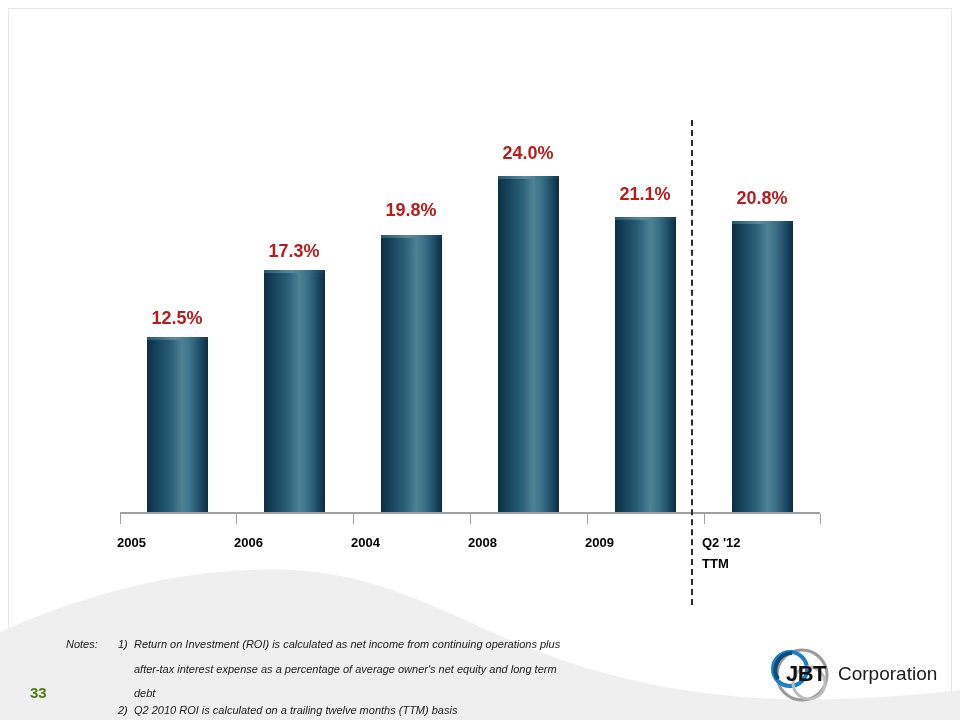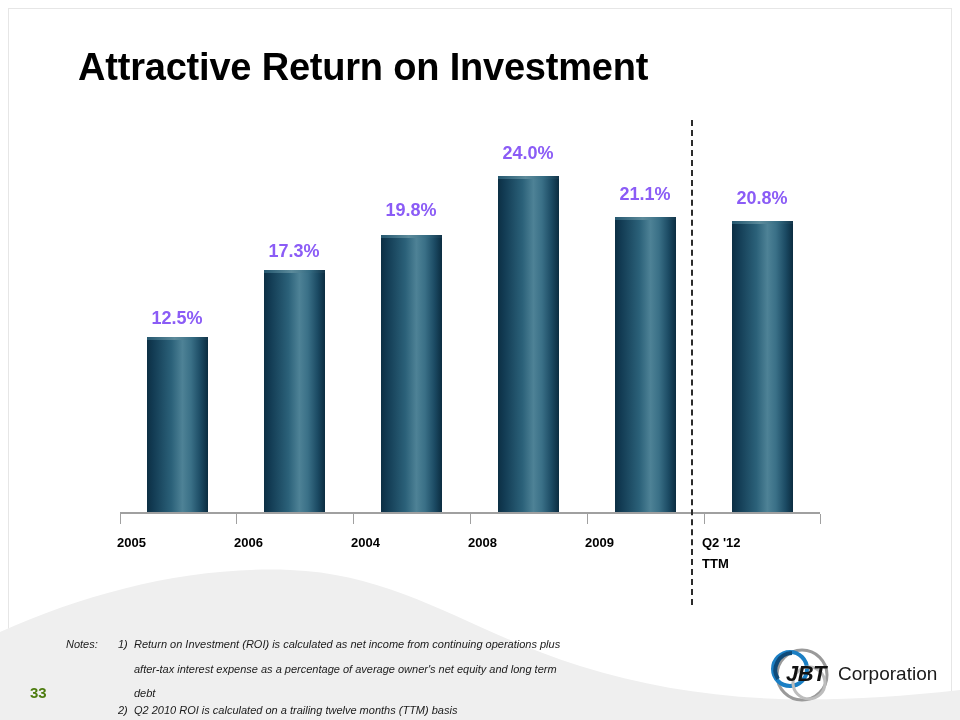--- a/index.html
+++ b/index.html
@@ -93,21 +93,21 @@
         #346b82 75%,
         #14364b 100%);
     opacity: .85;
   }
   .value-label {
     position: absolute;
     width: 110px;
     text-align: center;
     font-size: 18px;
     font-weight: bold;
-    color: #8b5cf6;
+    color: #b91c1c;
   }
   .cat-label {
     position: absolute;
     width: 120px;
     font-size: 13px;
     font-weight: bold;
     color: #000000;
     top: 532px;
     line-height: 21px;
   }
@@ -172,37 +172,35 @@
     font-size: 19px;
     color: #1a1a1a;
     white-space: nowrap;
   }
   .logo-jbt {
     position: absolute;
     left: 786px;
     top: 661px;
     font-size: 22px;
     font-weight: bold;
-    font-style: italic;
     color: #111111;
     letter-spacing: -0.5px;
   }
 </style>
 </head>
 <body>
 
 <div id="slide">
 
   <div class="slide-border"></div>
 
   <svg class="bg-wave" viewBox="0 0 960 180" preserveAspectRatio="none">
     <path d="M0,92 C90,52 190,26 290,30 C400,34 470,92 580,126 C690,160 800,168 960,150 L960,180 L0,180 Z" fill="#efefef"></path>
   </svg>
 
-  <div class="title">Attractive Return on Investment</div>
 
   <div class="chart">
 
     <div class="axis-line"></div>
 
     <div class="tick" style="left:120px;"></div>
     <div class="tick" style="left:236px;"></div>
     <div class="tick" style="left:353px;"></div>
     <div class="tick" style="left:470px;"></div>
     <div class="tick" style="left:587px;"></div>

